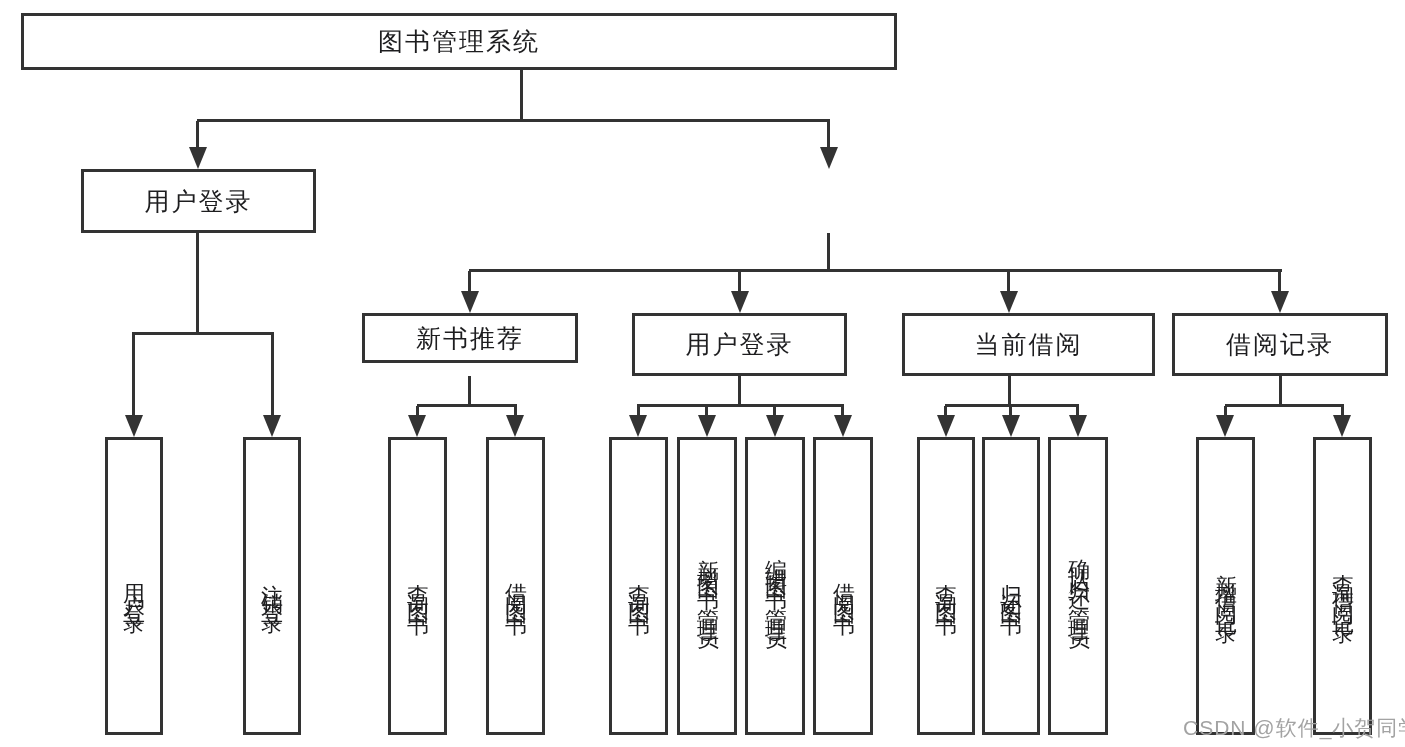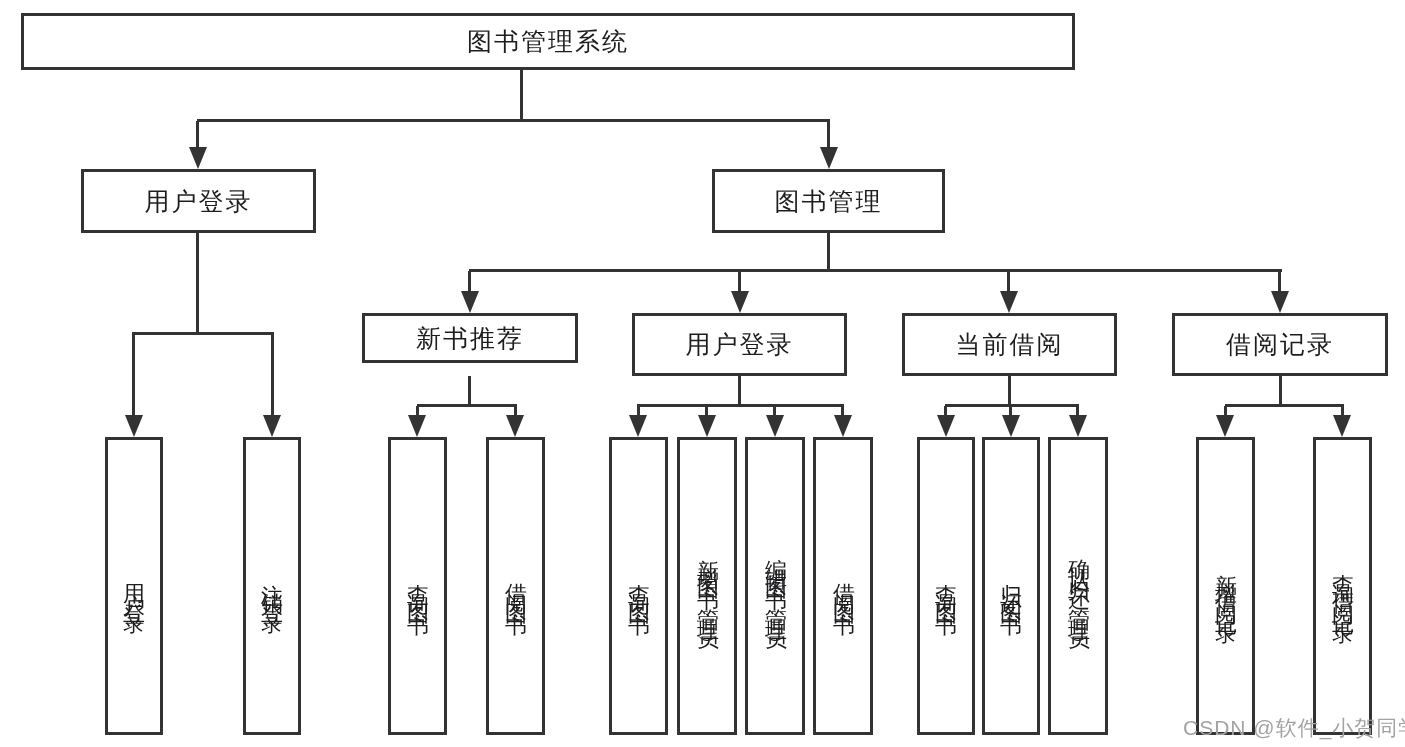--- a/index.html
+++ b/index.html
@@ -99,28 +99,27 @@
   <i class="ar" style="left:1002px;top:415px;"></i>
   <i class="ar" style="left:1069px;top:415px;"></i>
 
   <i class="ln" style="left:1279px;top:376px;width:3px;height:30px;"></i>
   <i class="ln" style="left:1225px;top:404px;width:119px;height:3px;"></i>
   <i class="ln" style="left:1224px;top:406px;width:3px;height:12px;"></i>
   <i class="ln" style="left:1341px;top:406px;width:3px;height:12px;"></i>
   <i class="ar" style="left:1216px;top:415px;"></i>
   <i class="ar" style="left:1333px;top:415px;"></i>
 
-  <div class="node hbox" style="left:21px;top:13px;width:1054px;height:57px;">图书管理系统</div>
+  <div class="node hbox" style="left:21px;top:13px;width:876px;height:57px;">图书管理系统</div>
 
   <div class="node hbox" style="left:81px;top:169px;width:235px;height:64px;">用户登录</div>
-  <div class="node hbox" style="left:712px;top:169px;width:233px;height:64px;">图书管理</div>
 
   <div class="node hbox" style="left:362px;top:313px;width:216px;height:50px;">新书推荐</div>
   <div class="node hbox" style="left:632px;top:313px;width:215px;height:63px;">用户登录</div>
-  <div class="node hbox" style="left:902px;top:313px;width:215px;height:63px;">当前借阅</div>
+  <div class="node hbox" style="left:902px;top:313px;width:253px;height:63px;">当前借阅</div>
   <div class="node hbox" style="left:1172px;top:313px;width:216px;height:63px;">借阅记录</div>
 
   <div class="node vbox" style="left:105px;width:58px;">用户登录</div>
   <div class="node vbox" style="left:243px;width:58px;">注销登录</div>
 
   <div class="node vbox" style="left:388px;width:59px;">查询图书</div>
   <div class="node vbox" style="left:486px;width:59px;">借阅图书</div>
 
   <div class="node vbox" style="left:609px;width:59px;">查询图书</div>
   <div class="node vbox" style="left:677px;width:60px;">新增图书（管理员）</div>

